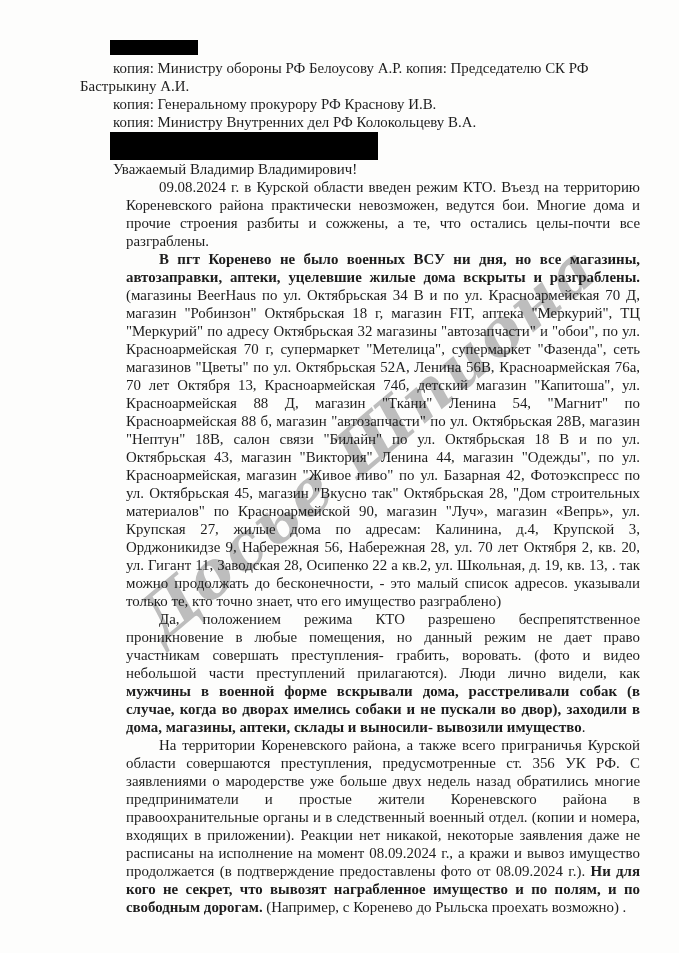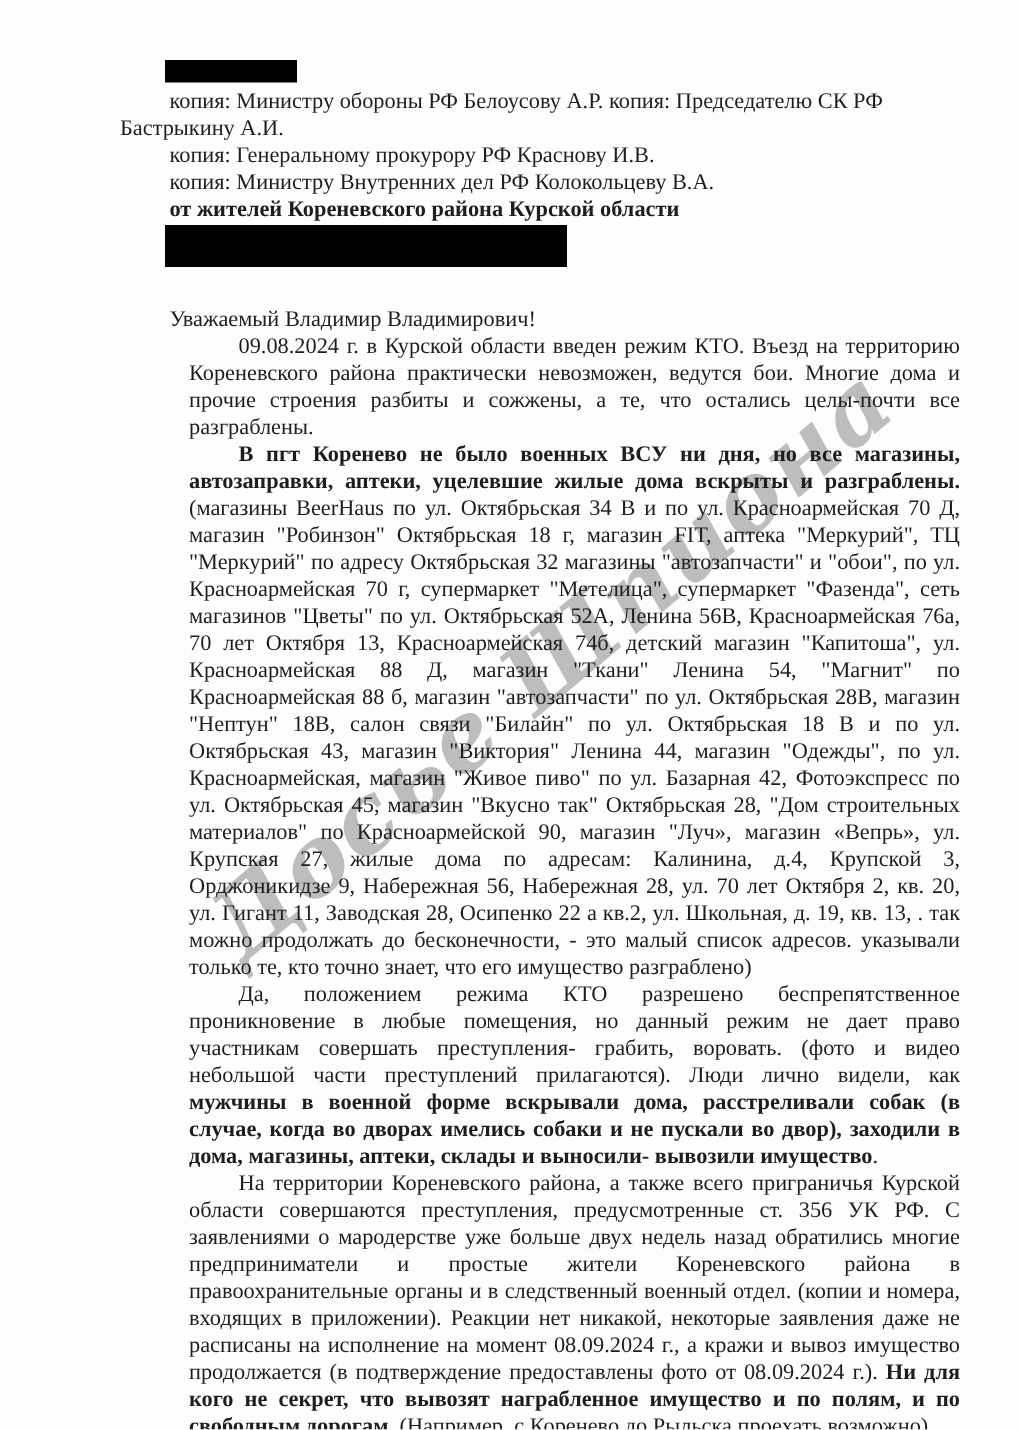--- a/index.html
+++ b/index.html
@@ -54,36 +54,35 @@
     margin-left: 5px;
     vertical-align: -2px;
   }
   .bar-big {
     width: 268px;
     height: 28px;
     margin-left: 30px;
     margin-top: 1px;
   }
   .title { margin-top: 23px; text-indent: 33px; }
-  .salutation { text-indent: 33px; margin-top: 26px; }
+  .salutation { text-indent: 33px; }
   .body { text-indent: 33px; margin-left: 46px; }
 </style>
 </head>
 <body>
 
 <div class="page">
   <div class="watermark">Досье Шпиона</div>
   <div class="content">
 
     <div class="redaction bar-top"></div>
 
     <p class="hline">копия: Министру обороны РФ Белоусову А.Р. копия: Председателю СК РФ Бастрыкину А.И.</p>
     <p class="hline">копия: Генеральному прокурору РФ Краснову И.В.</p>
     <p class="hline">копия: Министру Внутренних дел РФ Колокольцеву В.А.</p>
-    <p class="hline bold">от жителей Кореневского района Курской области</p>
 
     <div class="redaction bar-big"></div>
 
     <p class="salutation">Уважаемый Владимир Владимирович!</p>
 
     <div id="paragraphs">
         <p class="body justify"><span>09.08.2024 г. в Курской области введен режим КТО. Въезд на территорию Кореневского района практически невозможен, ведутся бои. Многие дома и прочие строения разбиты и сожжены, а те, что остались целы-почти все разграблены.</span></p>
         <p class="body justify"><span class="bold">В пгт Коренево не было военных ВСУ ни дня, но все магазины, автозаправки, аптеки, уцелевшие жилые дома вскрыты и разграблены.</span><span> (магазины BeerHaus по ул. Октябрьская 34 В и по ул. Красноармейская 70 Д, магазин "Робинзон" Октябрьская 18 г, магазин FIT, аптека "Меркурий", ТЦ "Меркурий" по адресу Октябрьская 32 магазины "автозапчасти" и "обои", по ул. Красноармейская 70 г, супермаркет "Метелица", супермаркет "Фазенда", сеть магазинов "Цветы" по ул. Октябрьская 52А, Ленина 56В, Красноармейская 76а, 70 лет Октября 13, Красноармейская 74б, детский магазин "Капитоша", ул. Красноармейская 88 Д, магазин "Ткани" Ленина 54, "Магнит" по Красноармейская 88 б, магазин "автозапчасти" по ул. Октябрьская 28В, магазин "Нептун" 18В, салон связи "Билайн" по ул. Октябрьская 18 В и по ул. Октябрьская 43, магазин "Виктория" Ленина 44, магазин "Одежды", по ул. Красноармейская, магазин "Живое пиво" по ул. Базарная 42, Фотоэкспресс по ул. Октябрьская 45, магазин "Вкусно так" Октябрьская 28, "Дом строительных материалов" по Красноармейской 90, магазин "Луч», магазин «Вепрь», ул. Крупская 27, жилые дома по адресам: Калинина, д.4, Крупской 3, Орджоникидзе 9, Набережная 56, Набережная 28, ул. 70 лет Октября 2, кв. 20, ул. Гигант 11, Заводская 28, Осипенко 22 а кв.2, ул. Школьная, д. 19, кв. 13, . так можно продолжать до бесконечности, - это малый список адресов. указывали только те, кто точно знает, что его имущество разграблено)</span></p>
         <p class="body justify"><span>Да, положением режима КТО разрешено беспрепятственное проникновение в любые помещения, но данный режим не дает право участникам совершать преступления- грабить, воровать. (фото и видео небольшой части преступлений прилагаются). Люди лично видели, как </span><span class="bold">мужчины в военной форме вскрывали дома, расстреливали собак (в случае, когда во дворах имелись собаки и не пускали во двор), заходили в дома, магазины, аптеки, склады и выносили- вывозили имущество</span><span>.</span></p>
         <p class="body justify"><span>На территории Кореневского района, а также всего приграничья Курской области совершаются преступления, предусмотренные ст. 356 УК РФ. С заявлениями о мародерстве уже больше двух недель назад обратились многие предприниматели и простые жители Кореневского района в правоохранительные органы и в следственный военный отдел. (копии и номера, входящих в приложении). Реакции нет никакой, некоторые заявления даже не расписаны на исполнение на момент 08.09.2024 г., а кражи и вывоз имущество продолжается (в подтверждение предоставлены фото от 08.09.2024 г.). </span><span class="bold">Ни для кого не секрет, что вывозят награбленное имущество и по полям, и по свободным дорогам.</span><span> (Например, с Коренево до Рыльска проехать возможно) .</span></p>

